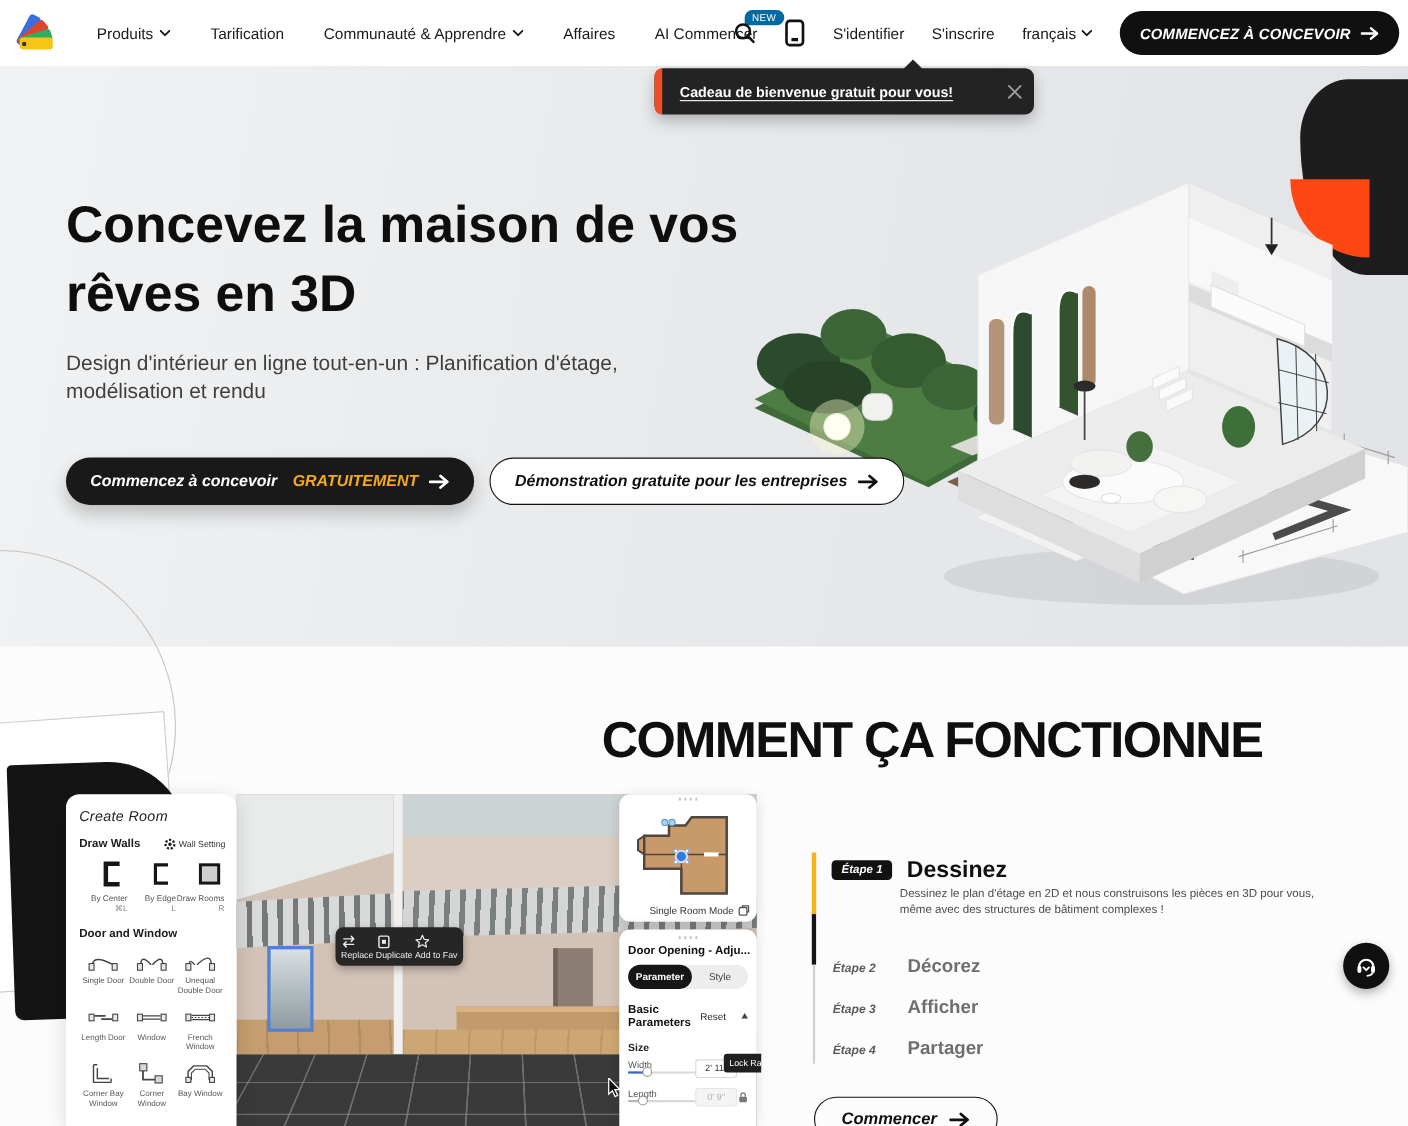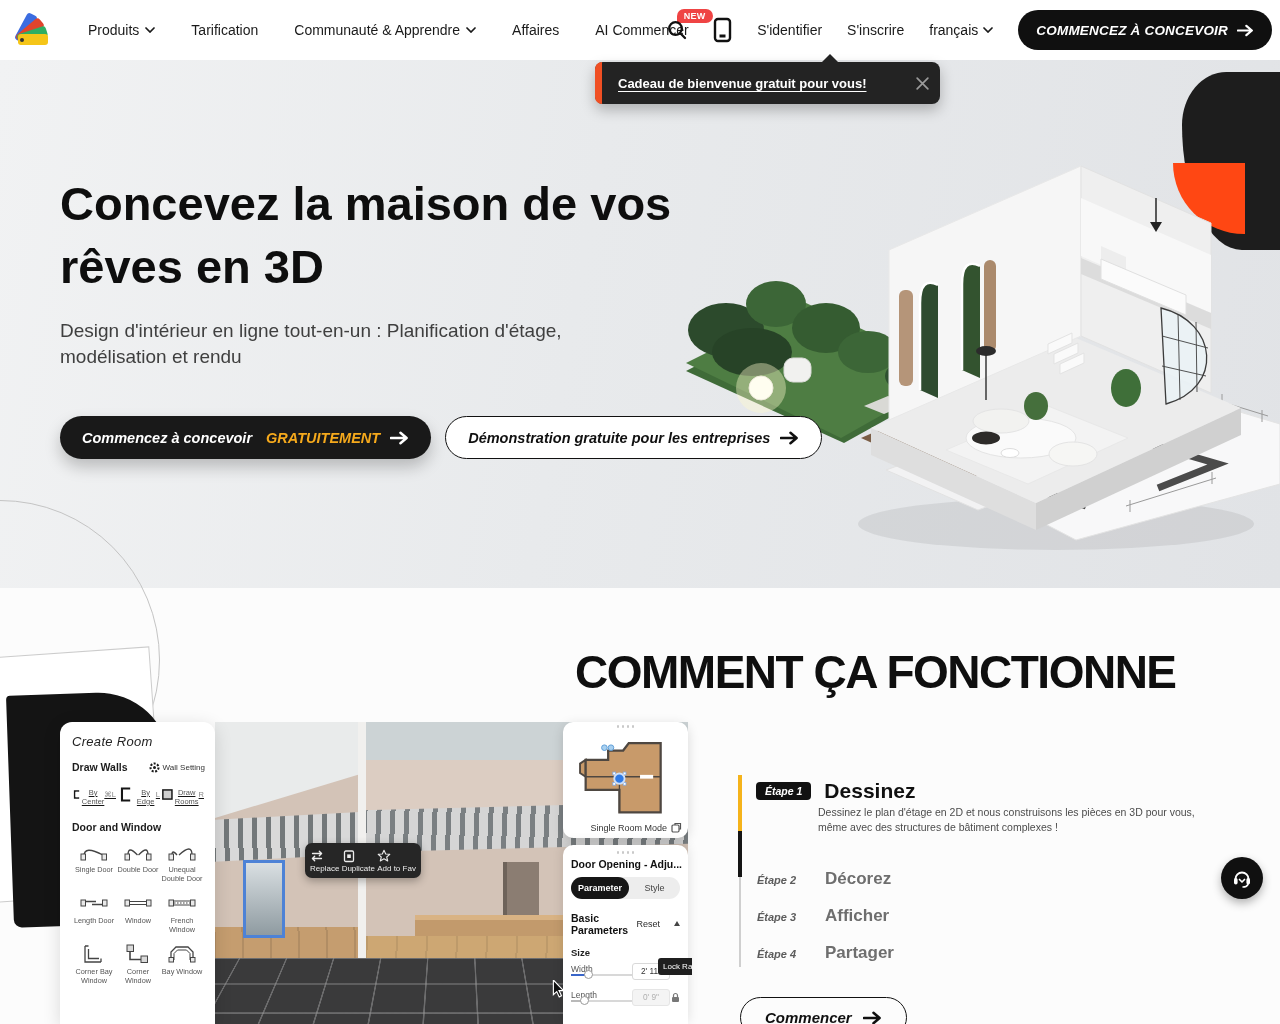--- a/index.html
+++ b/index.html
@@ -13,22 +13,22 @@
   .header-left { position:absolute; left:12px; top:0; height:60px; display:flex; align-items:center; gap:36px; }
   .logo { position:relative; width:40px; height:42px; cursor:pointer; }
   .logo span { position:absolute; left:6px; bottom:6px; width:30px; height:11px; border-radius:3px; transform-origin:6% 50%; }
   .logo .l-blue  { background:#3b6ce0; transform:rotate(-62deg); }
   .logo .l-red   { background:#e0442c; transform:rotate(-40deg); }
   .logo .l-green { background:#2fae62; transform:rotate(-18deg); }
   .logo .l-yellow{ background:#f5c518; transform:rotate(0deg); }
   .logo .l-dot   { width:4px; height:4px; border-radius:2px; background:#333; left:8px; bottom:9px; position:absolute;}
   .nav-item { display:flex; align-items:center; gap:6px; font-size:14px; color:#1a1a1a; cursor:pointer; position:relative; white-space:nowrap; }
   .chev { width:10px; height:6px; }
-  .new-badge { position:absolute; top:-13px; right:-24px; background:#ef4444; color:#fff;
-               font-size:9px; font-weight:bold; padding:2px 7px; border-radius:9px 9px 9px 2px; letter-spacing:.3px; }
+  .new-badge { position:absolute; top:-13px; right:-24px; background:#0369a1; color:#fff;
+               font-size:9px; font-weight:normal; padding:2px 7px; border-radius:9px 9px 9px 2px; letter-spacing:.3px; }
   .header-right { position:absolute; right:8px; top:0; height:60px; display:flex; align-items:center; gap:25px; }
   .icon-btn { display:flex; align-items:center; cursor:pointer; }
   .txt-link { font-size:14px; color:#1a1a1a; cursor:pointer; white-space:nowrap; }
   .lang { display:flex; align-items:center; gap:5px; font-size:14px; cursor:pointer; }
   .header-cta { display:flex; align-items:center; gap:9px; background:#101010; color:#fff; height:40px;
                 padding:0 18px; border-radius:21px; font-size:13.5px; font-weight:bold; font-style:italic;
                 letter-spacing:.2px; cursor:pointer; white-space:nowrap; }
   .arrow-svg { display:block; }
 
   
@@ -56,21 +56,21 @@
   .btn-dark { background:#191919; color:#fff; box-shadow:0 8px 16px rgba(0,0,0,.22); }
   .btn-dark .hl { color:#f5a91c; margin-left:4px; }
   .btn-light { background:#fff; color:#101010; border:1.5px solid #111; }
   .hero-art { left:656px; top:138px; width:624px; height:424px; z-index:4; }
 
   
   .hiw-bg { left:0; top:588px; width:1280px; height:436px; background:#fcfcfc; }
   .deco-outline { left:-12px; top:652px; width:170px; height:245px; background:#fff; border:1px solid #ccc; transform:rotate(-4deg); z-index:1; }
   .deco-arc { left:-160px; top:500px; width:320px; height:320px; border:1px solid #c4c4c4; border-radius:50%; background:transparent; z-index:1; }
   .deco-blob-bl { left:10px; top:693px; width:162px; height:232px; background:#141414; border-radius:4px 72px 10px 8px; transform:rotate(-2deg); z-index:2; }
-  .hiw-title { left:575px; top:645px; font-size:46px; font-weight:800; letter-spacing:-1.5px; color:#0f0f0f; white-space:nowrap; z-index:3; }
+  .hiw-title { left:547px; top:645px; font-size:46px; font-weight:800; letter-spacing:-1.5px; color:#0f0f0f; white-space:nowrap; z-index:3; }
 
   
   .shot { left:60px; top:722px; width:628px; height:302px; z-index:5; }
   .shot .abs { position:absolute; }
 
   
   .vp { left:155px; top:0; width:473px; height:302px; overflow:hidden; background:#d3c3b7; }
   .vp-ceil-left { left:0; top:0; width:143px; height:96px; background:#e9ebeb;
                   clip-path:polygon(0 0,100% 0,100% 55%,0 100%); }
   .vp-ceil-strip { left:143px; top:0; width:330px; height:38px; background:#ccd3d5; }
@@ -100,21 +100,21 @@
                  box-shadow:0 3px 8px rgba(0,0,0,.3); }
   .obj-tool { display:flex; flex-direction:column; align-items:flex-start; gap:1px; color:#ececec; font-size:8px; }
 
   
   .cr-panel { left:0; top:0; width:155px; height:302px; background:#fff; border-radius:12px 12px 0 0;
               box-shadow:0 4px 18px rgba(0,0,0,.14); z-index:9; padding:12px 10px 0 12px; }
   .cr-title { font-size:13px; font-style:italic; color:#222; letter-spacing:.3px; }
   .cr-sec { font-size:10.5px; font-weight:bold; color:#1c1c1c; }
   .cr-wallsetting { display:flex; align-items:center; gap:3px; font-size:8px; color:#333; cursor:default; }
   .cr-tools { display:flex; margin-top:8px; }
-  .cr-tool { width:44px; display:flex; flex-direction:row; align-items:center;text-decoration:underline; }
+  .cr-tool { width:44px; display:flex; flex-direction:column; align-items:flex-end; }
   .cr-tool-label { font-size:7.5px; color:#555; text-align:center; line-height:9px; margin-top:4px; }
   .cr-tool-key { font-size:7.5px; color:#888; }
   .cr-grid { display:grid; grid-template-columns:repeat(3,44px); row-gap:9px; margin-top:8px; }
   .cr-cell { display:flex; flex-direction:column; align-items:center; }
   .cr-cell .lbl { font-size:7.3px; color:#555; text-align:center; line-height:8.6px; margin-top:3px; }
 
   
   .minimap { left:503px; top:0; width:125px; height:116px; background:#fff; border-radius:10px;
              box-shadow:0 3px 12px rgba(0,0,0,.15); z-index:9; }
   .mm-label-row { position:absolute; left:0; right:6px; bottom:5px; display:flex; justify-content:flex-end;

